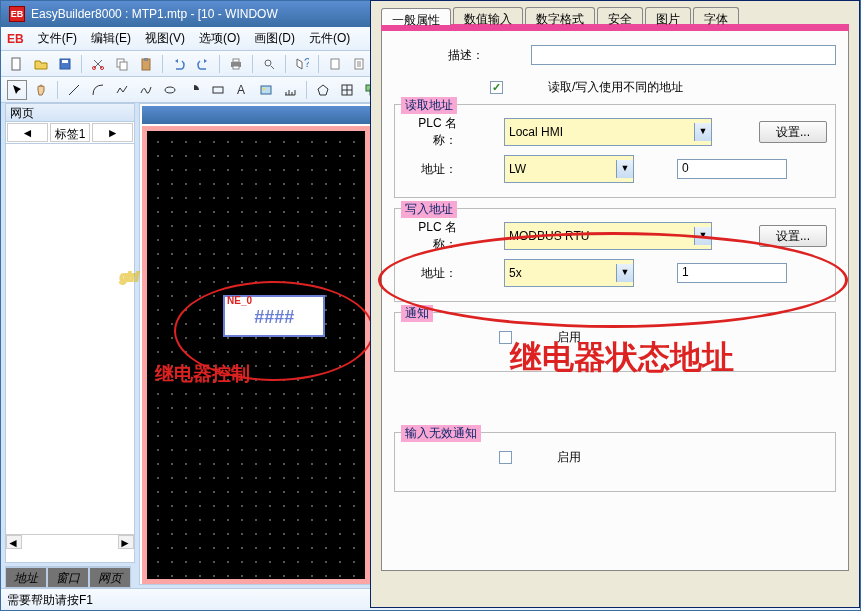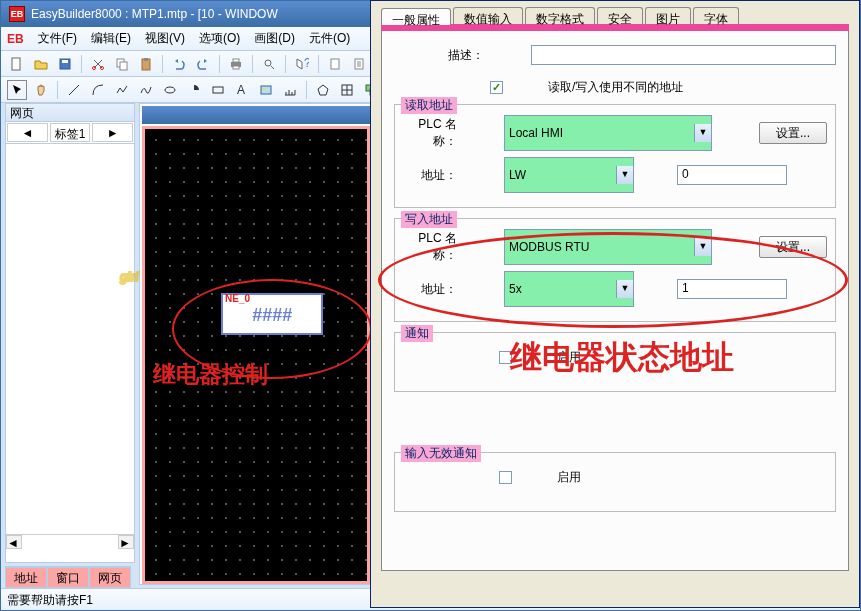--- a/index.html
+++ b/index.html
@@ -26,32 +26,32 @@
 .left-panel { position: absolute; top: 102px; left: 4px; width: 130px; height: 460px; background: #fff; border: 1px solid #b8cde3; }
 .left-header { height: 18px; background: linear-gradient(#e8f1fb,#d4e4f7); border-bottom: 1px solid #b8cde3; padding: 1px 4px; }
 .left-tabs { display: flex; height: 22px; border-bottom: 1px solid #b8cde3; }
 .left-tabs .lt { flex: 1; border: 1px solid #ccc; margin: 1px; text-align: center; padding-top: 2px; }
 .left-tabs .nav { width: 18px; }
 .left-body { height: 390px; }
 .left-scroll { height: 16px; border-top: 1px solid #ccc; display: flex; }
 .left-scroll .sb { width: 16px; height: 14px; border: 1px solid #ccc; background: #f2f2f2; margin-right: auto; }
 .left-scroll .sb2 { margin-left: auto; margin-right: 0; }
 .bottom-tabs { display: flex; height: 22px; border-top: 1px solid #b8cde3; }
-.bottom-tabs .bt { padding: 2px 8px; border: 1px solid #b8cde3; background: #fca5a5; }
+.bottom-tabs .bt { padding: 2px 8px; border: 1px solid #b8cde3; background: #737373; font-style: italic; }
 
 
 .canvas-area { position: absolute; top: 102px; left: 138px; width: 720px; height: 482px; background: #fff; border: 1px solid #b8cde3; }
 .canvas-title { height: 18px; background: linear-gradient(#5a8cd1,#3a6ea5); color: #fff; text-align: center; padding-top: 1px; margin: 2px 2px 0 2px; }
-.canvas-inner { margin: 2px; width: 228px; height: 458px; background: #000; position: relative; border: 3px solid #fca5a5; }
+.canvas-inner { margin: 2px; width: 228px; height: 458px; background: #000; position: relative; border: 5px solid #fca5a5; }
 .dot-grid { position: absolute; inset: 0; background-image: radial-gradient(#555 1px, transparent 1px); background-size: 14px 14px; background-position: 4px 4px; }
 .placed-widget { position: absolute; left: 76px; top: 164px; width: 102px; height: 42px; border: 2px solid #6a7fd4; background: #fff; }
 .placed-widget .pw-label { position: absolute; top: -2px; left: 2px; color: #d22; font-size: 10px; font-weight: bold; }
 .placed-widget .pw-value { color: #6a7fd4; font-weight: bold; font-size: 18px; text-align: center; padding-top: 10px; font-style: italic; }
 .red-ellipse1 { position: absolute; left: 27px; top: 150px; width: 200px; height: 100px; border: 2px solid #d22; border-radius: 50%; }
-.red-text1 { position: absolute; left: 8px; top: 230px; color: #d22; font-family: KaiTi, serif; font-size: 23px; font-weight: bold; }
+.red-text1 { position: absolute; left: 8px; top: 230px; color: #d22; font-family: KaiTi, serif; font-size: 19px; font-weight: bold; }
 
 
 .statusbar { position: absolute; bottom: 0; left: 0; width: 100%; height: 22px; background: linear-gradient(#f7fbff,#e8f1fb); border-top: 1px solid #b8cde3; padding: 3px 6px; }
 
 
 .dialog { position: absolute; top: 0; left: 370px; width: 490px; height: 608px; background: #ece9d8; border: 1px solid #0a246a; }
 .dlg-titlebar { height: 28px; background: linear-gradient(#4a7ac5,#2a5aa5); display: flex; align-items: center; padding: 0 4px 0 8px; }
 .dlg-title { color: #fff; font-weight: bold; flex: 1; }
 .dlg-close { width: 22px; height: 20px; background: linear-gradient(#f29090,#d22); border: 1px solid #a00; color: #fff; text-align: center; font-weight: bold; line-height: 18px; border-radius: 2px; }
 
@@ -64,21 +64,21 @@
 .row { display: flex; align-items: center; margin-bottom: 6px; gap: 41px; }
 .lbl { width: 60px; text-align: right; padding-right: 6px; }
 .desc-input { flex: 1; height: 20px; border: 1px solid #7f9db9; background: #fff; }
 
 .chk { width: 13px; height: 13px; border: 1px solid #7f9db9; background: #fff; margin-right: 4px; display: inline-flex; align-items: center; justify-content: center; }
 .chk.checked::after { content: "✓"; color: #2a8a2a; font-size: 11px; font-weight: bold; }
 
 .fieldset { border: 1px solid #bcbcbc; margin-bottom: 10px; padding: 10px 8px 8px 8px; position: relative; }
 .fieldset .legend { position: absolute; top: -8px; left: 6px; background: #f9a8d4; padding: 0 4px; color: #0a246a; }
 
-.combo { height: 36px; border: 1px solid #7f9db9; background: #86efac; display: flex; align-items: center; }
+.combo { height: 28px; border: 1px solid #7f9db9; background: #fef9c3; display: flex; align-items: center; }
 .combo .cv { flex: 1; padding: 0 4px; overflow: hidden; }
 .combo .cd { width: 17px; height: 18px; background: linear-gradient(#e8f1fb,#c8dcf2); border-left: 1px solid #7f9db9; text-align: center; line-height: 17px; font-size: 9px; }
 .txt { height: 20px; border: 1px solid #7f9db9; background: #fff; padding: 1px 4px; }
 .btn { height: 22px; border: 1px solid #888; background: linear-gradient(#fdfdfd,#e4e4e4); padding: 0 16px; border-radius: 2px; }
 
 .red-ellipse2 { position: absolute; left: 378px; top: 232px; width: 470px; height: 96px; border: 3px solid #d22; border-radius: 50%; pointer-events: none; }
 .red-text2 { position: absolute; left: 510px; top: 336px; color: #d22; font-family: KaiTi, serif; font-size: 32px; font-weight: bold; pointer-events: none; }
 
 
 .watermark { position: absolute; pointer-events: none; font-family: "Times New Roman", serif; font-style: italic; font-size: 210px; font-weight: bold; top: 90px; left: 120px; color: transparent; -webkit-text-stroke: 2px #e0b400; opacity: 0.55; }

